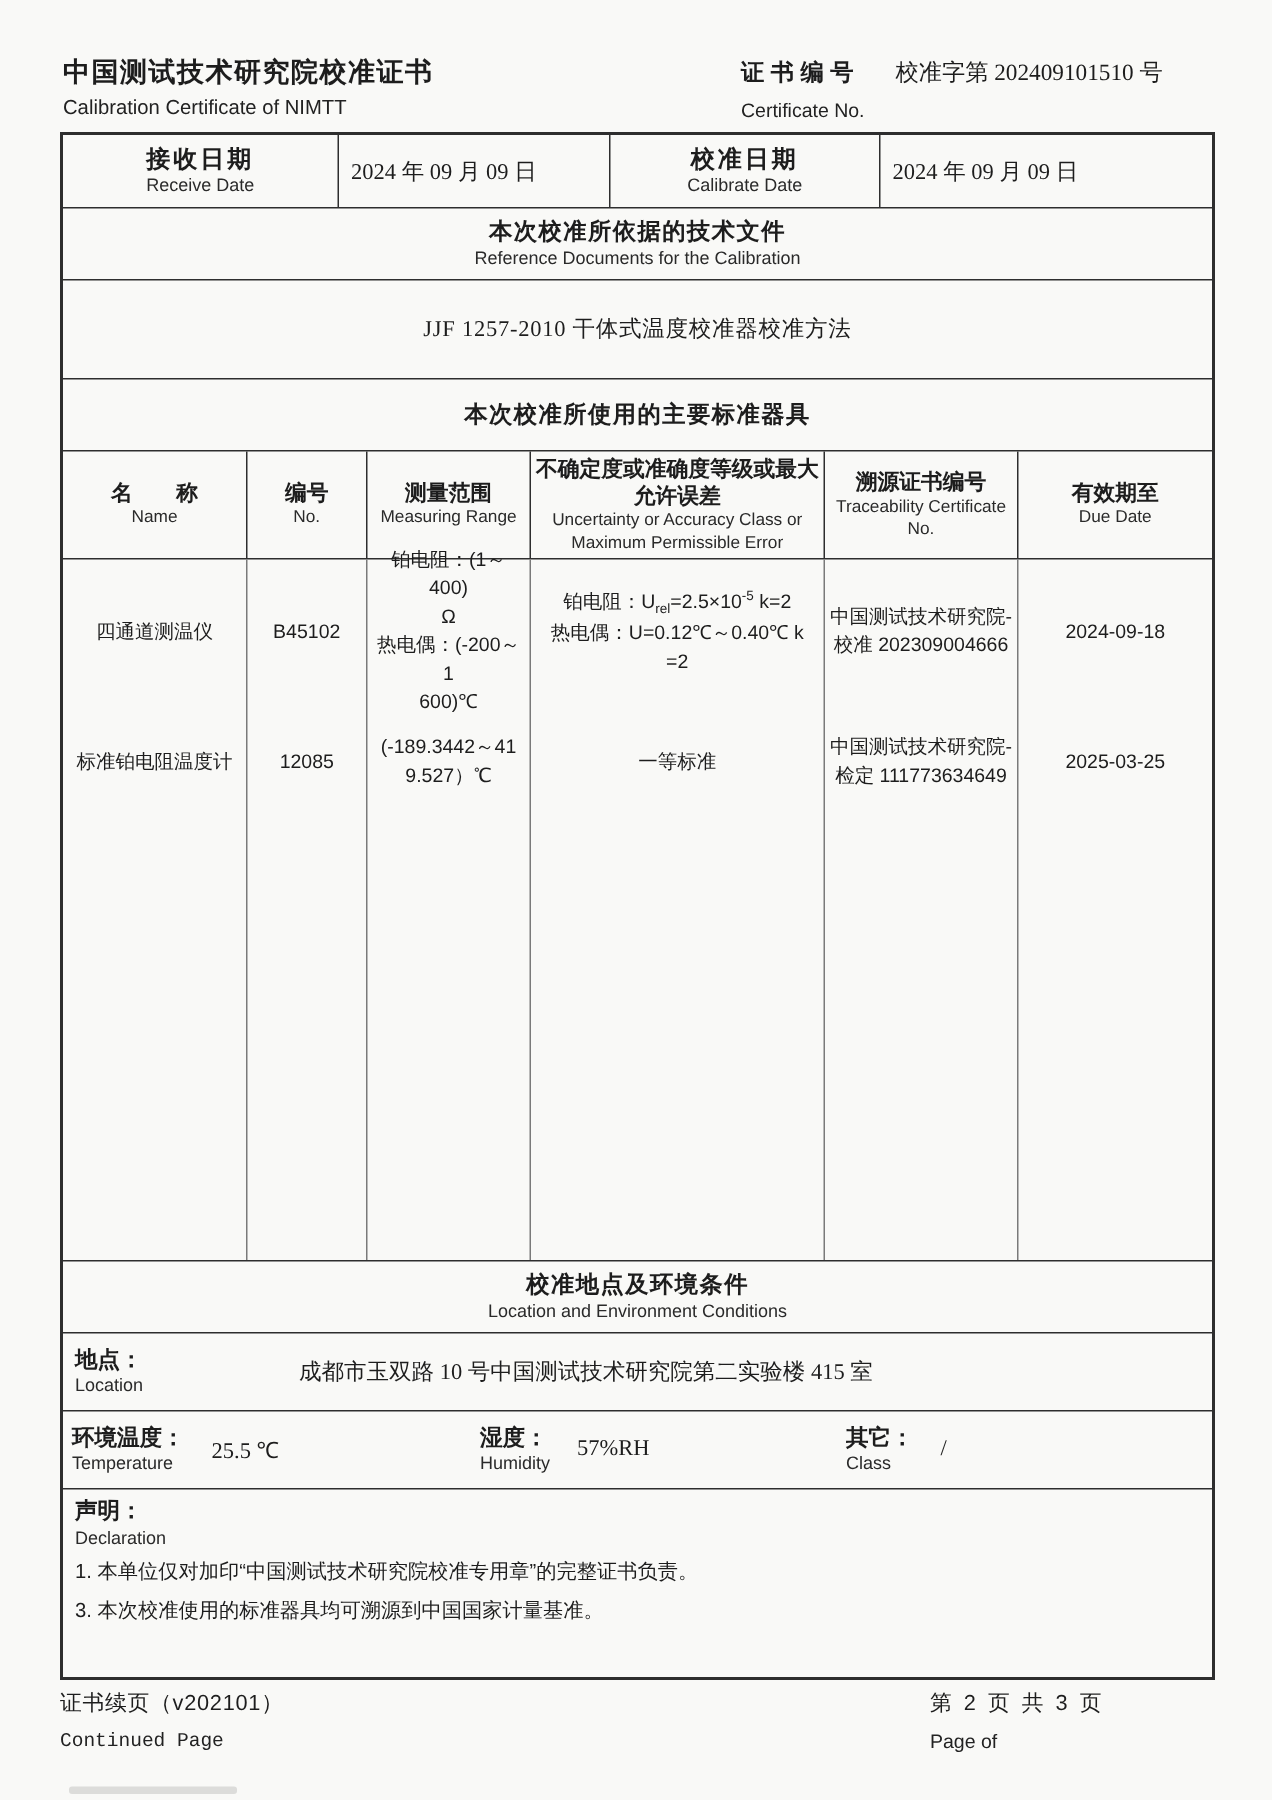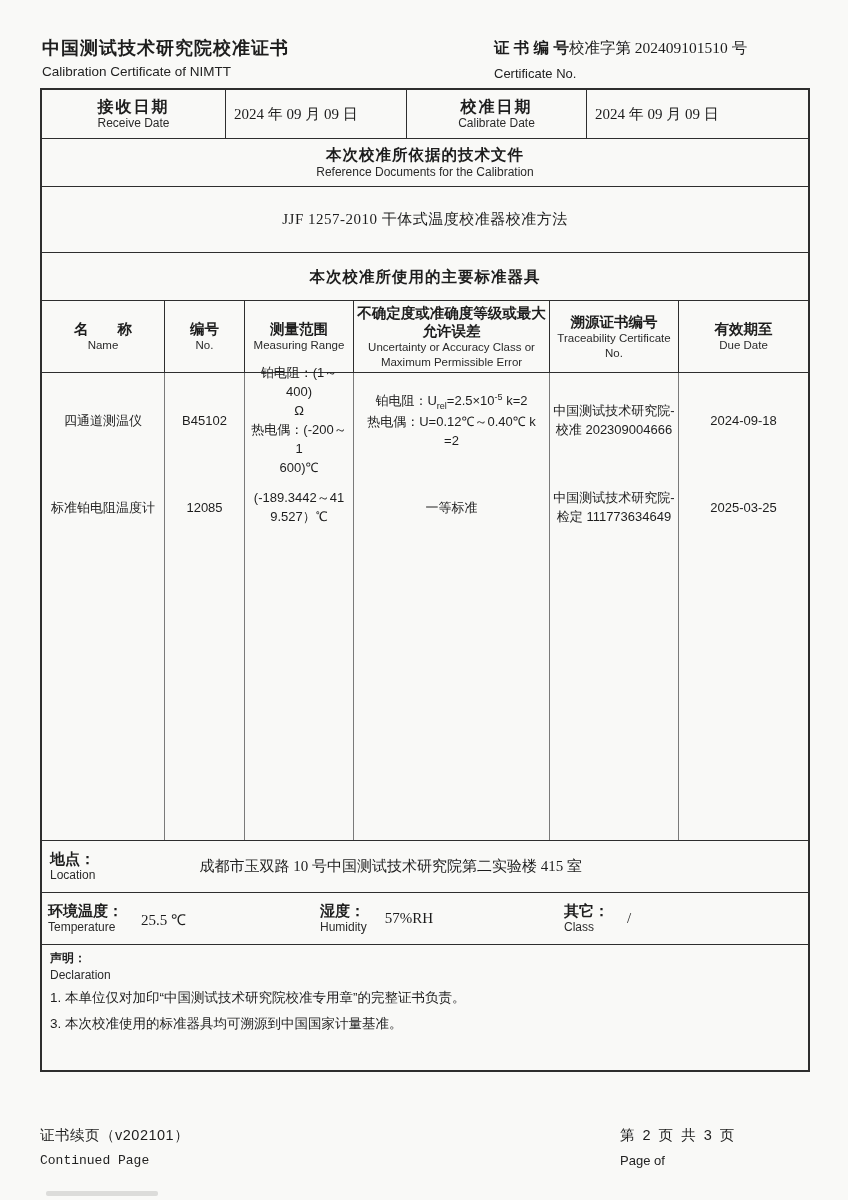--- a/index.html
+++ b/index.html
@@ -9,21 +9,21 @@
     background:#f9f9f7;
     font-family:"Liberation Sans", sans-serif;
     color:#1d1d1d;
     overflow:hidden;
   }
   .abs { position:absolute; }
 
   
   .title-zh { left:42px; top:36px; font-size:18px; font-weight:600; letter-spacing:1px; }
   .title-en { left:42px; top:64px; font-size:13.5px; color:#222; }
-  .certno   { left:494px; top:38px; font-size:15.5px; font-weight:600; display:flex; gap:0; white-space:nowrap; }
+  .certno   { left:494px; top:38px; font-size:15.5px; font-weight:600; display:flex; gap:28px; white-space:nowrap; }
   .certno .val { font-weight:500; font-family:"Liberation Serif", serif; }
   .certno-en{ left:494px; top:66px; font-size:13px; color:#222; }
 
   
   .table {
     position:absolute; left:40px; top:88px; width:770px;
     border:2px solid #2e2e2e; background:transparent;
   }
   .row { border-bottom:1.5px solid #2e2e2e; }
   .row:last-child { border-bottom:none; }
@@ -75,21 +75,21 @@
             font-family:"Liberation Serif", serif; }
   .envrow { height:52px; position:relative; }
   .envgroup { position:absolute; top:0; height:100%; display:flex; align-items:center; }
   .envgroup .lbl { display:flex; flex-direction:column; justify-content:center; line-height:1.25; }
   .envgroup .lbl .zh { font-size:15px; }
   .envgroup .v { margin-left:18px; font-size:15px; font-family:"Liberation Serif", serif; }
   .g1 { left:6px; } .g2 { left:278px; } .g3 { left:522px; }
 
   
   .declrow { height:125px; padding:5px 8px 0 8px; }
-  .declrow .zh { font-size:12px; }
+  .declrow .zh { font-size:15px; }
   .declrow .en { margin:1px 0 3px 0; }
   .decl-item { font-size:13.5px; line-height:26px; }
 
   
   .foot-left-zh  { left:40px;  top:1126px; font-size:14.5px; letter-spacing:0.5px; }
   .foot-left-en  { left:40px;  top:1153px; font-size:13px; color:#222;font-family:Liberation Mono, monospace; }
   .foot-right-zh { left:620px; top:1126px; font-size:14.5px; letter-spacing:2px; }
   .foot-right-en { left:620px; top:1153px; font-size:13px; color:#222; }
   .smudge { left:46px; top:1191px; width:112px; height:5px; background:#dcdcda; border-radius:2px; }
 </style>
@@ -189,20 +189,24 @@
     <div>
       <div class="blk1 wrapcjk">中国测试技术研究院-校准 202309004666</div>
       <div class="blk2 wrapcjk">中国测试技术研究院-检定 111773634649</div>
     </div>
     <div>
       <div class="blk1">2024-09-18</div>
       <div class="blk2">2025-03-25</div>
     </div>
   </div>
 
+  <div class="row sechead">
+    <div class="zh">校准地点及环境条件</div>
+    <div class="en">Location and Environment Conditions</div>
+  </div>
 
   <div class="row locrow">
     <div class="loclabel">
       <div class="zh">地点：</div>
       <div class="en">Location</div>
     </div>
     <div class="locval">成都市玉双路 10 号中国测试技术研究院第二实验楼 415 室</div>
   </div>
 
   <div class="row envrow">

